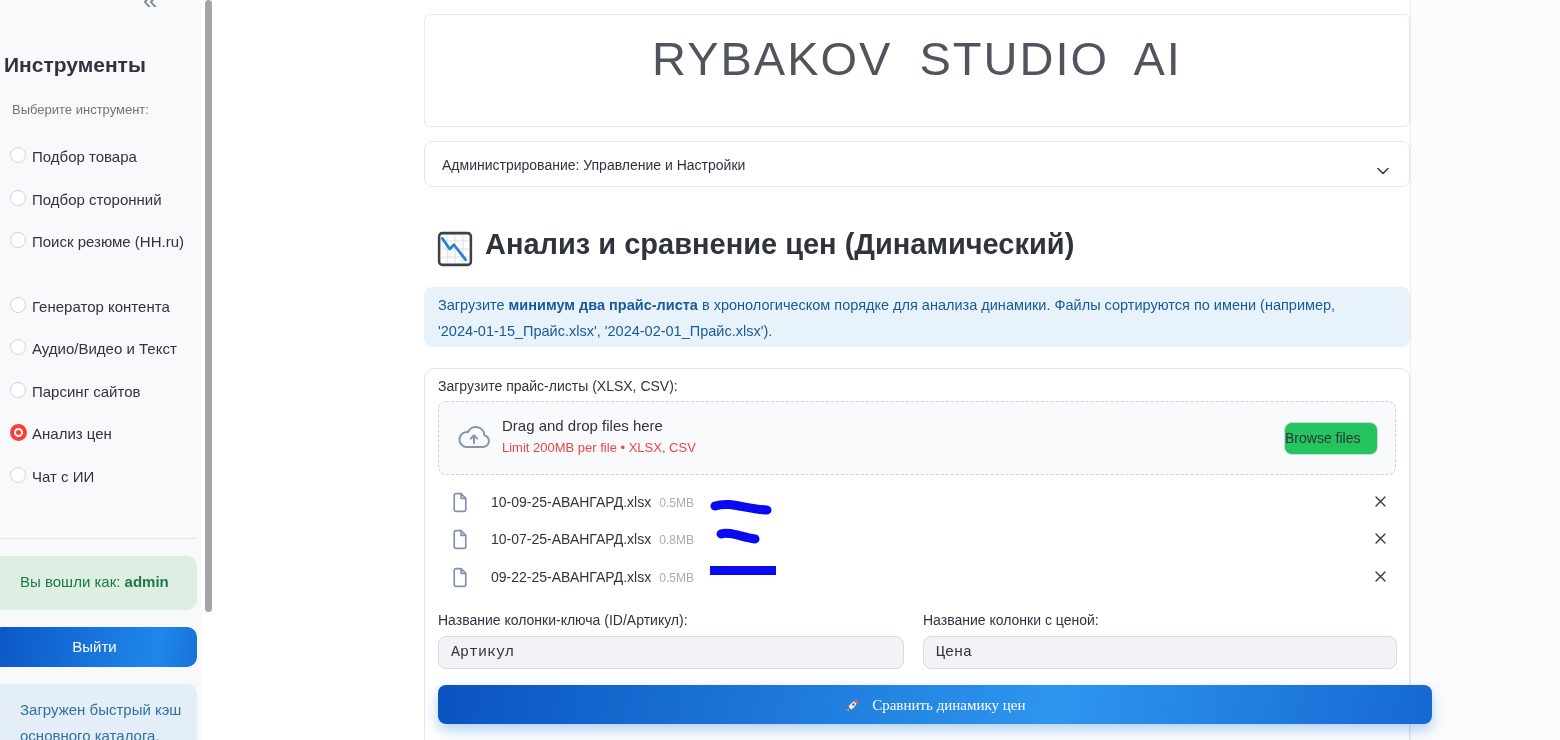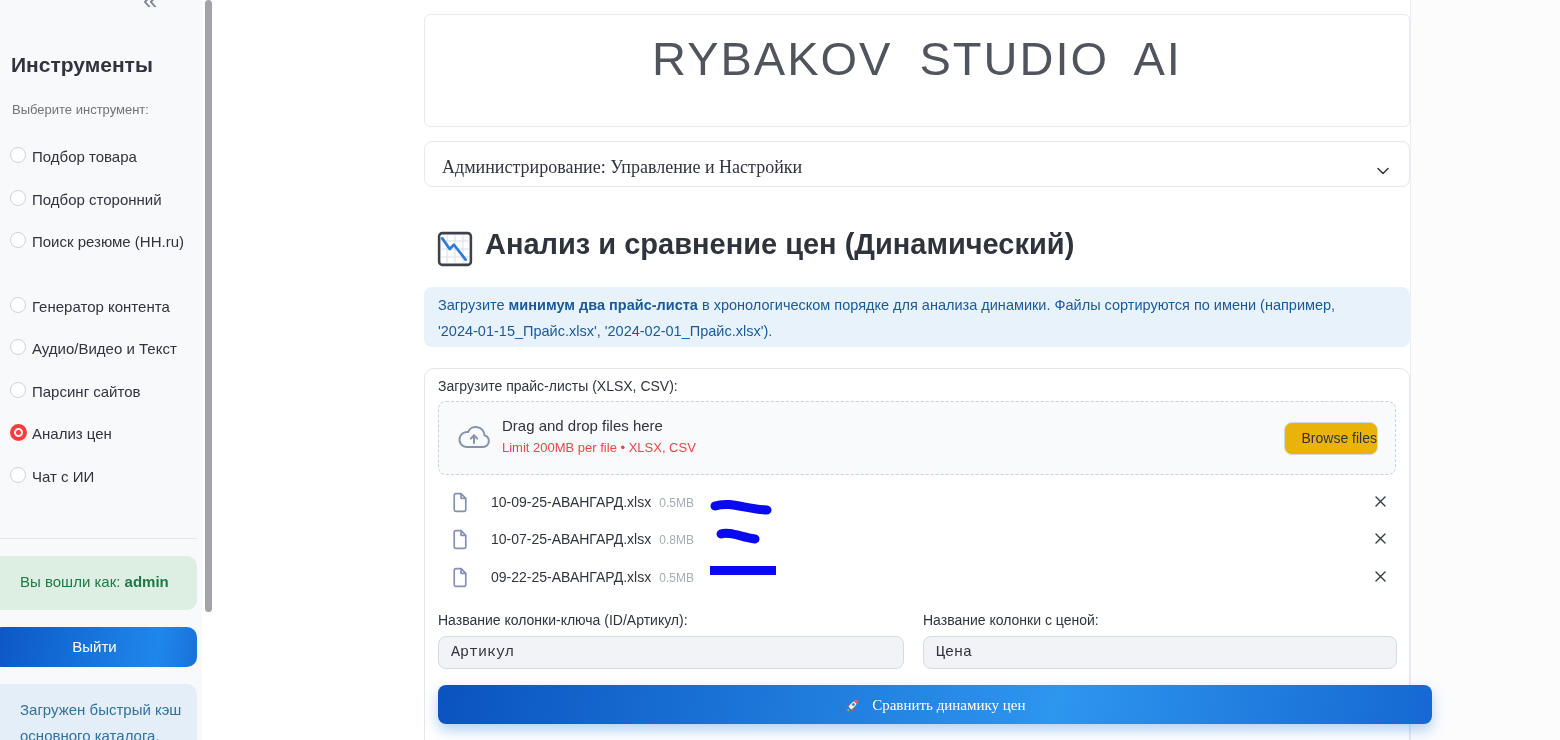--- a/index.html
+++ b/index.html
@@ -3,21 +3,21 @@
 <meta charset="utf-8">
 <style>
   * { margin:0; padding:0; box-sizing:border-box; }
   html,body { width:1560px; height:740px; overflow:hidden; background:#fff;
               font-family:"Liberation Sans", sans-serif; color:#31333f; }
   .page { position:relative; width:1560px; height:740px; overflow:hidden; background:#fff; }
 
   
   .sidebar { position:absolute; left:0; top:0; width:202px; height:740px; background:#f8f9fb; }
   .sb-collapse { position:absolute; left:143px; top:-15px; font-size:26px; color:#7d8590; cursor:pointer; }
-  .sb-title { position:absolute; left:11px; top:53px; font-size:21px; font-weight:700; color:#31333f; white-space:nowrap; }
+  .sb-title { position:absolute; left:4px; top:53px; font-size:21px; font-weight:700; color:#31333f; white-space:nowrap; }
   .sb-sub { position:absolute; left:12px; top:102px; font-size:13px; color:#737373; }
   .sb-scrollthumb { position:absolute; left:205px; top:0; width:7px; height:612px; background:#a2a4a8; border-radius:4px; }
 
   .radio-item { position:absolute; left:10px; cursor:pointer; }
   .radio-circle { position:absolute; left:0; top:2px; width:16px; height:16px; border:1.5px solid #cdd3dd;
                   border-radius:50%; background:#fff; }
   .radio-circle.sel { width:17px; height:17px; border:4px solid #ff3b3b; }
   .radio-circle.sel::after { content:''; position:absolute; inset:0; margin:auto; width:5px; height:5px;
                   border-radius:50%; background:#ff3b3b; }
   .radio-label { position:absolute; left:22px; top:0; width:155px; font-size:15px; color:#31333f; line-height:24px; }
@@ -35,42 +35,42 @@
   .right-strip { position:absolute; left:1410px; top:0; width:150px; height:740px; background:#fcfcfd;
                  border-left:1px solid #ededf1; }
 
   .header-card { position:absolute; left:424px; top:14px; width:986px; height:113px; background:#fff;
                  border:1px solid #e8e8ee; border-radius:6px; text-align:center; }
   .logo { margin-top:16px; font-size:47px; font-weight:300; color:#50555d; letter-spacing:2px; word-spacing:12px; }
   .logo-sub { margin-top:7px; font-size:15px; font-weight:700; color:#31333f; }
 
   .expander { position:absolute; left:424px; top:141px; width:986px; height:46px; background:#fff;
               border:1px solid #e7e7ed; border-radius:8px; cursor:pointer; }
-  .expander-label { position:absolute; left:17px; top:15px; font-size:18px; color:#31333f;font-family:Liberation Serif, serif; }
+  .expander-label { position:absolute; left:17px; top:15px; font-size:14px; color:#31333f; }
   .expander-chevron { position:absolute; right:20px; top:19px; }
 
   .section-head { position:absolute; left:437px; top:228px; height:40px; }
   .section-icon { position:absolute; left:0; top:3px; }
   .section-title { position:absolute; left:48px; top:0; font-size:29px; font-weight:700; color:#2f333b; white-space:nowrap; }
 
   .info-box { position:absolute; left:424px; top:287px; width:986px; height:60px; background:#e8f2fb;
               border-radius:8px; color:#195a9b; font-size:14.5px; line-height:26px; padding:5px 74px 0 14px; }
   .info-box b { font-weight:700; }
 
   .big-card { position:absolute; left:424px; top:368px; width:986px; height:400px; background:#fff;
               border:1px solid #e5e5eb; border-radius:10px; }
   .upl-label { position:absolute; left:13px; top:9px; font-size:14px; color:#31333f; }
   .dropzone { position:absolute; left:13px; top:32px; width:958px; height:74px; background:#f8fafc;
               border:1px dashed #ccd1db; border-radius:8px; }
   .dz-cloud { position:absolute; left:17px; top:22px; }
   .dz-title { position:absolute; left:63px; top:15px; font-size:15px; color:#31333f; }
   .dz-hint  { position:absolute; left:63px; top:38px; font-size:13px; color:#ef4444; }
-  .dz-browse { position:absolute; right:17px; top:20px; width:94px; height:33px; background:#eab308;
+  .dz-browse { position:absolute; right:17px; top:20px; width:94px; height:33px; background:#22c55e;
                border:1px solid #d3d7df; border-radius:8px; font-size:14px; color:#31333f;
-               text-align:right; line-height:31px; cursor:pointer; }
+               text-align:left; line-height:31px; cursor:pointer; }
 
   .file-row { position:absolute; left:0; width:986px; height:30px; }
   .file-icon { position:absolute; left:26px; top:4px; }
   .file-name { position:absolute; left:66px; top:6px; font-size:14px; color:#31333f; white-space:nowrap; }
   .file-size { font-size:12px; color:#a6abb6; margin-left:8px; }
   .file-x { position:absolute; left:944px; top:4px; width:22px; height:22px; background:none; border:none;
             cursor:pointer; }
 
   .col-label { position:absolute; font-size:14px; color:#31333f; }
   .txt { position:absolute; height:33px; background:#f1f3f7; border:1px solid #d6dae2; border-radius:8px;

